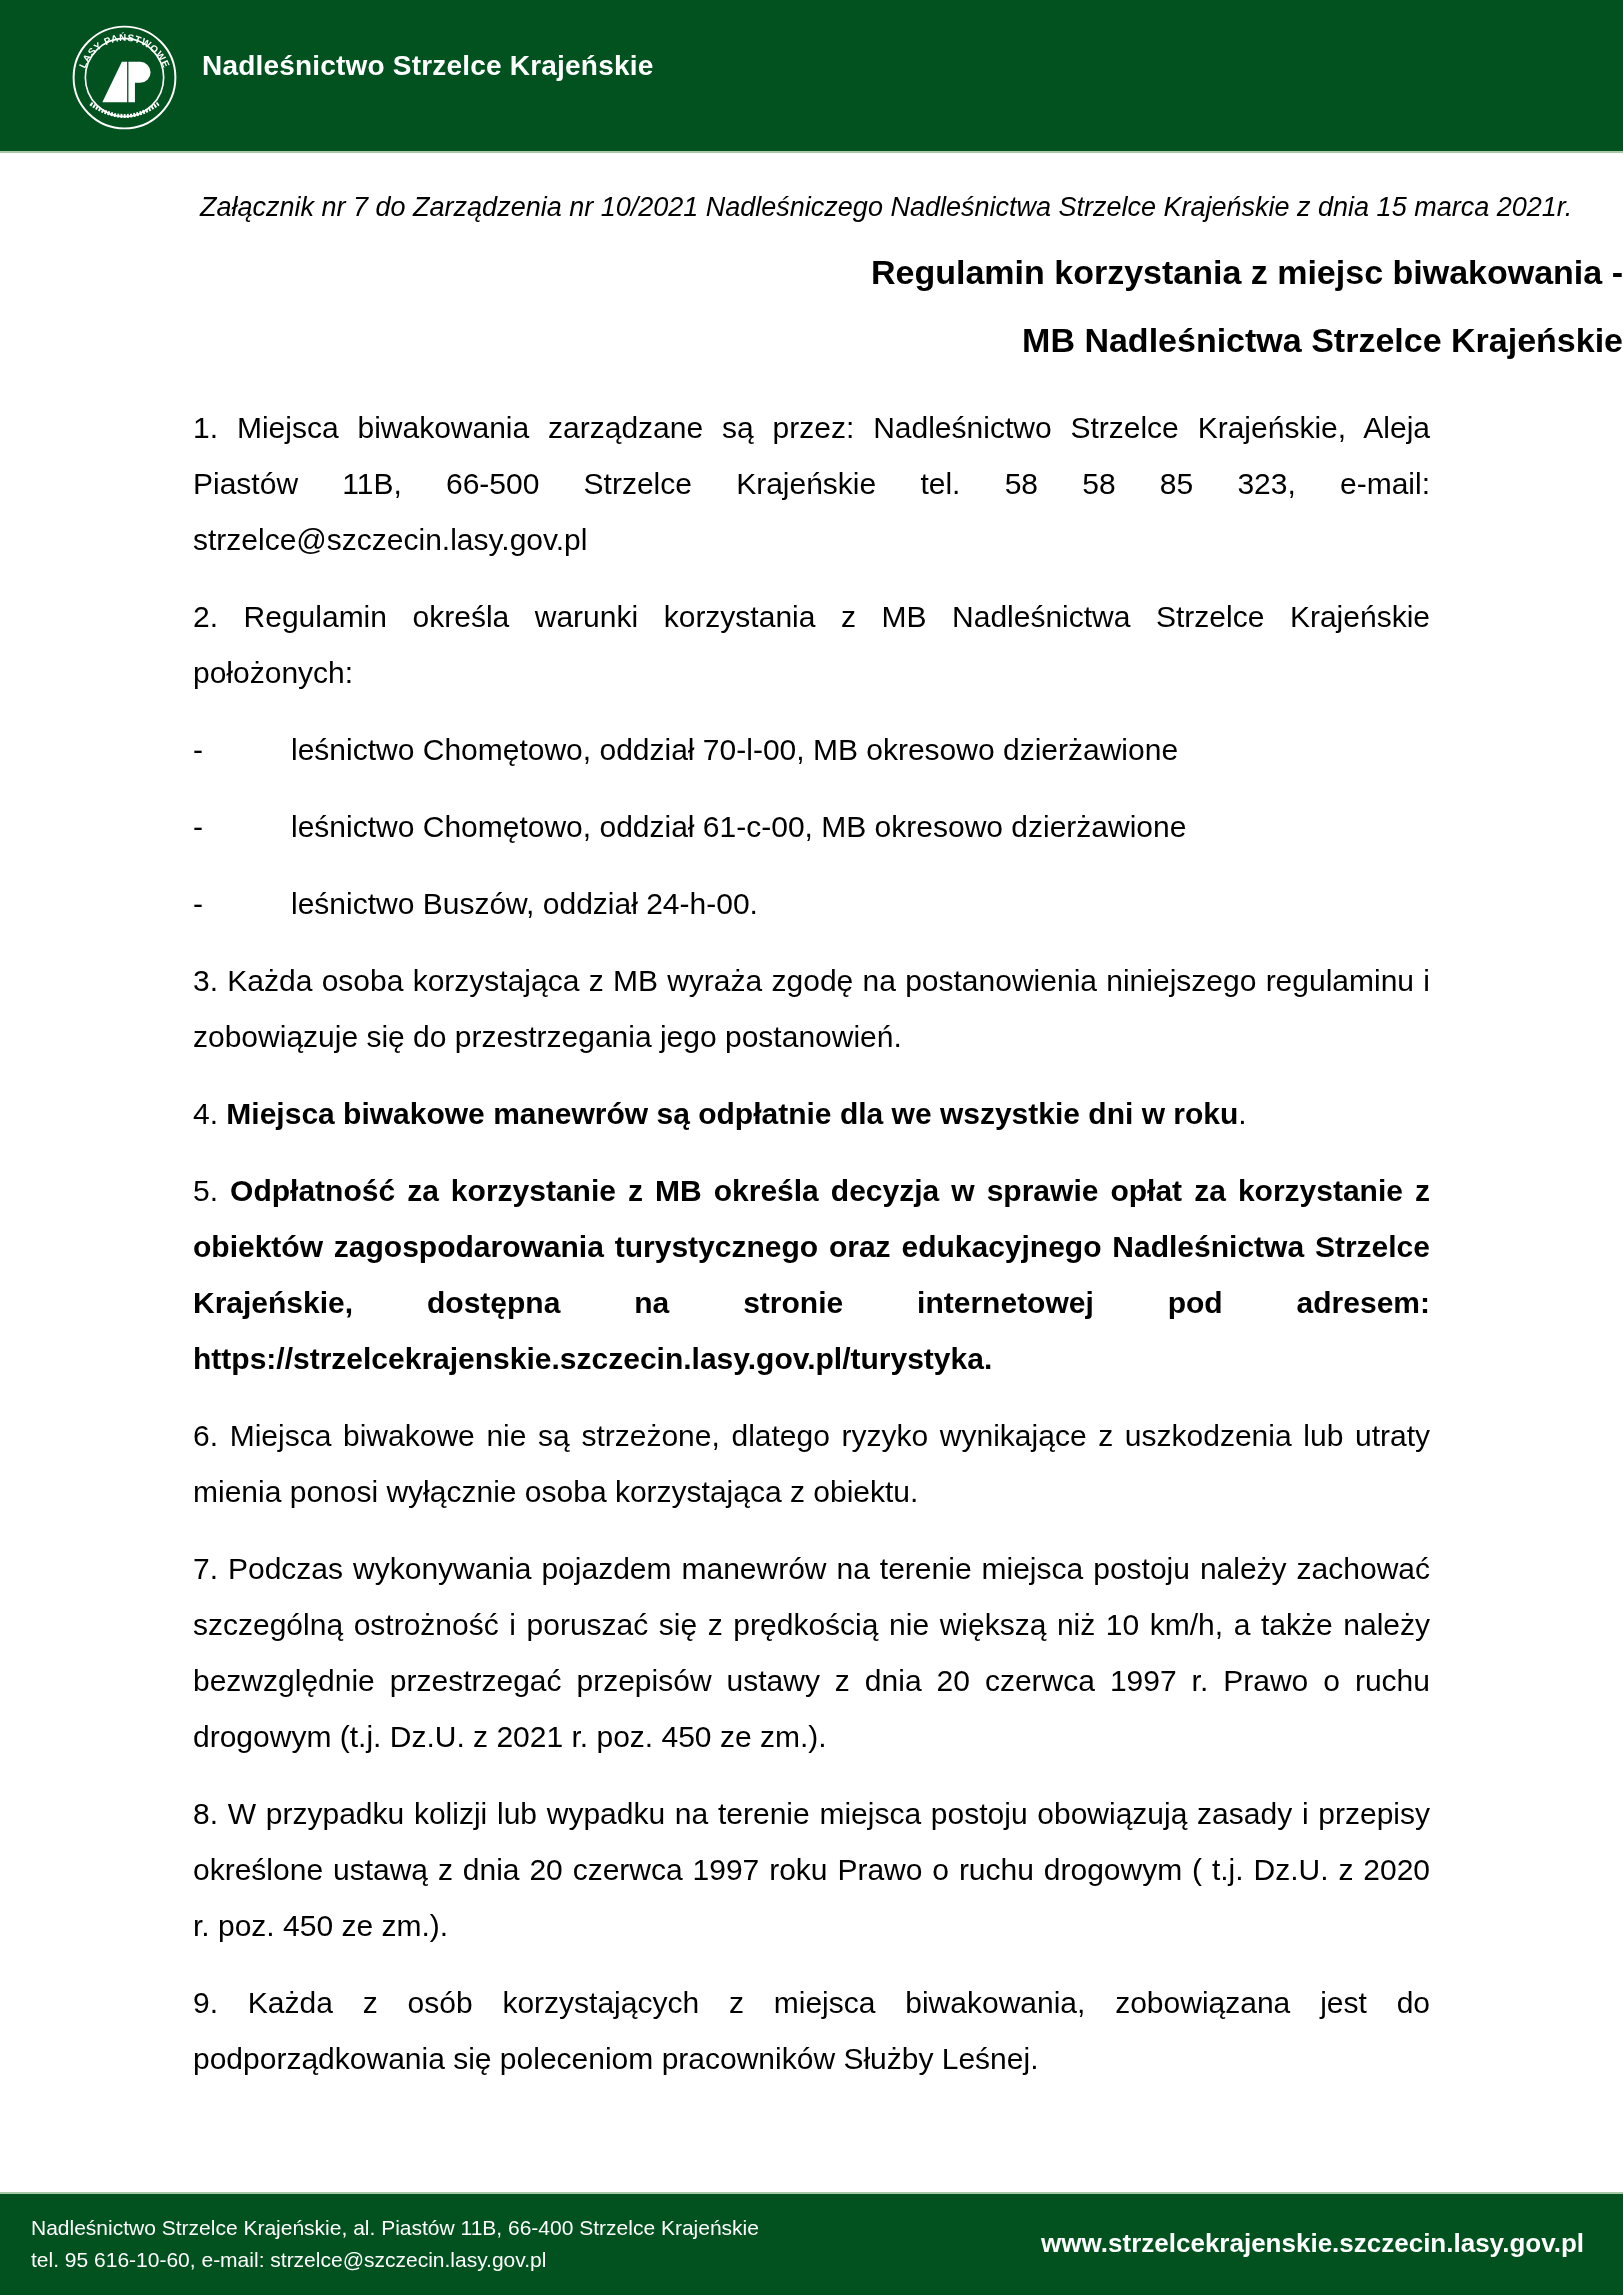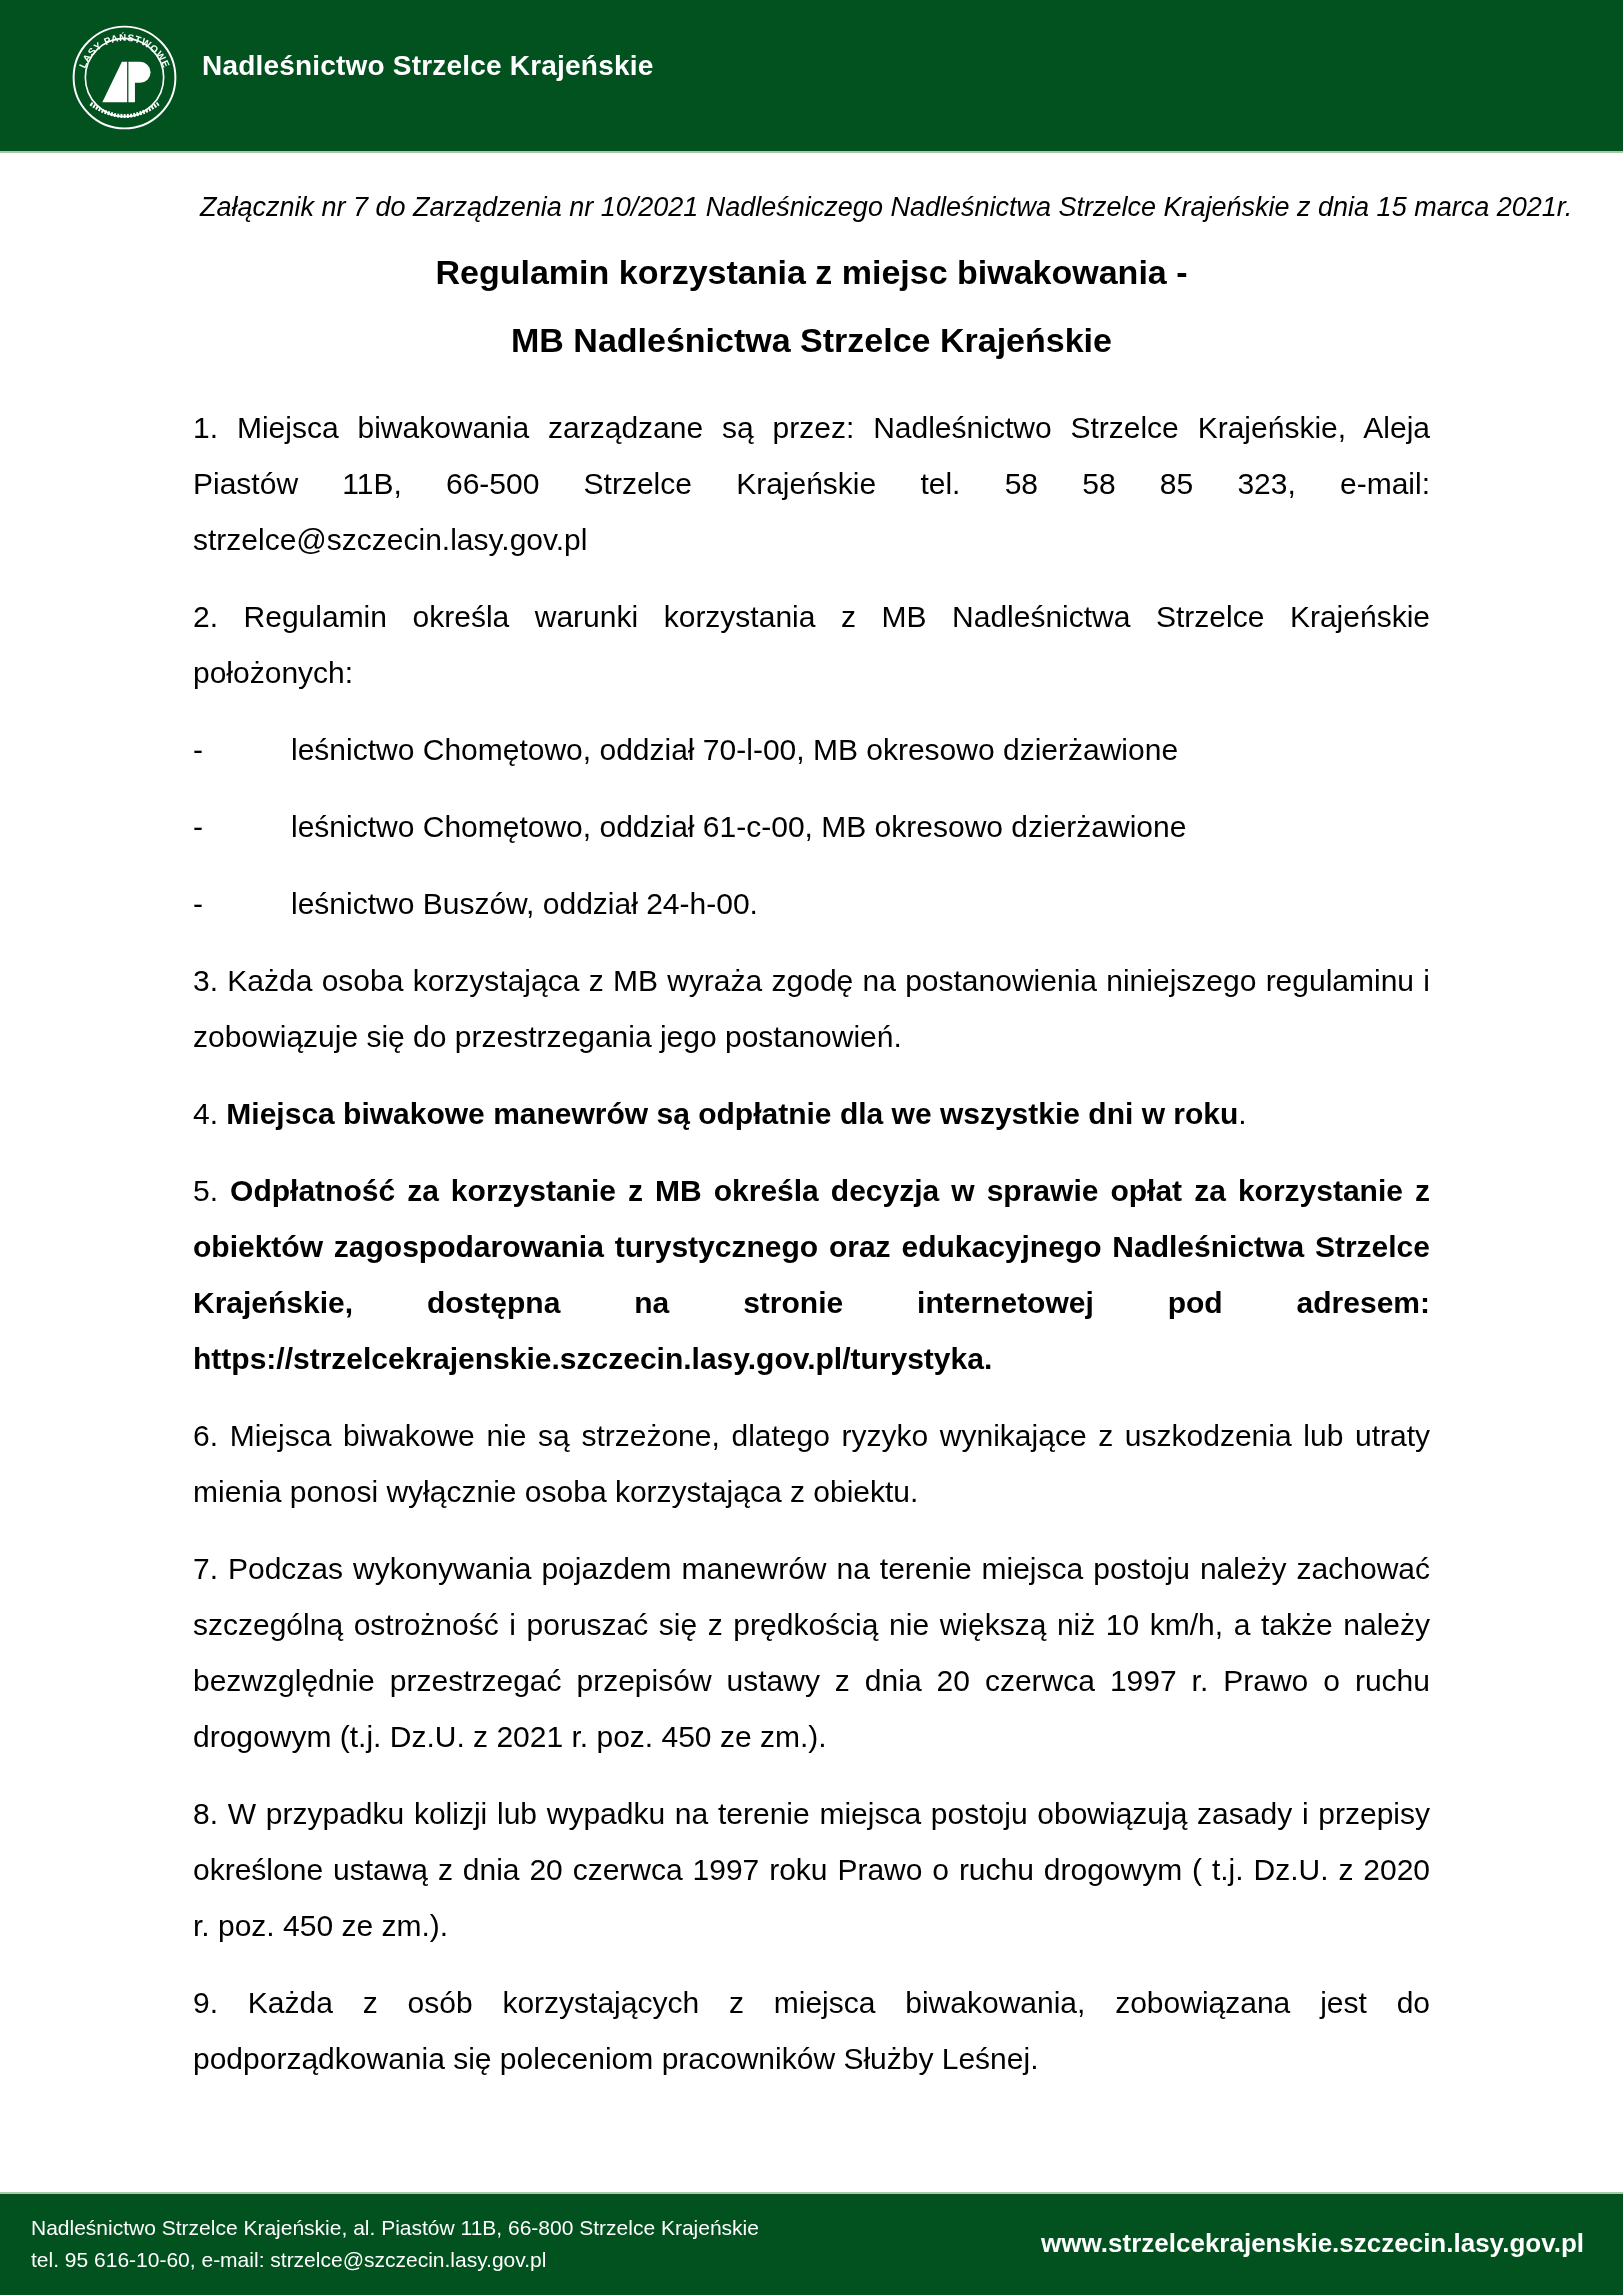--- a/index.html
+++ b/index.html
@@ -5,21 +5,21 @@
   html, body { margin: 0; padding: 0; background: #ffffff; }
   body { width: 1623px; height: 2295px; position: relative; overflow: hidden;
          font-family: "Liberation Sans", sans-serif; color: #000; }
   .header { position: absolute; left: 0; top: 0; width: 1623px; height: 151px;
             background: #02521f; border-bottom: 2px solid #a8c9a8; }
   .logo { position: absolute; left: 71px; top: 23.6px; width: 107px; height: 107px; }
   .header-title { position: absolute; left: 202px; top: 50px; color: #fff;
                   font-weight: bold; font-size: 28px; letter-spacing: 0.2px; white-space: nowrap; }
   .attach { position: absolute; left: 200px; top: 192px; width: 1243px;
             font-size: 27px; white-space: nowrap; font-style: italic; }
-  .title { position: absolute; left: 0; width: 1623px; text-align: center;
+  .title { position: absolute; left: 0; width: 1623px; text-align: right;
            font-weight: bold; font-size: 34px; }
   .t1 { top: 253px; } .t2 { top: 321px; }
   .content { position: absolute; left: 193px; top: 400px; width: 1237px; }
   .para { font-size: 30px; line-height: 56px; text-align: justify; margin: 0 0 21px 0; }
   .bold { font-weight: bold; }
   .li { font-size: 30px; line-height: 56px; display: flex; margin: 0 0 21px 0; }
   .li .dash { width: 98px; flex: none; }
   .footer { position: absolute; left: 0; top: 2192px; width: 1623px; height: 103px;
             background: #02521f; border-top: 2px solid #a8c9a8; color: #fff; }
   .f1 { position: absolute; left: 31px; top: 22px; font-size: 21px; white-space: nowrap; }
@@ -68,17 +68,17 @@
   <p class="para">3. Każda osoba korzystająca z MB wyraża zgodę na postanowienia niniejszego regulaminu i zobowiązuje się do przestrzegania jego postanowień.</p>
   <p class="para"><span>4. </span><span class="bold">Miejsca biwakowe manewrów są odpłatnie dla we wszystkie dni w roku</span><span>.</span></p>
   <p class="para"><span>5. </span><span class="bold">Odpłatność za korzystanie z MB określa decyzja w sprawie opłat za korzystanie z obiektów zagospodarowania turystycznego oraz edukacyjnego Nadleśnictwa Strzelce Krajeńskie, dostępna na stronie internetowej pod adresem: https://strzelcekrajenskie.szczecin.lasy.gov.pl/turystyka.</span></p>
   <p class="para">6. Miejsca biwakowe nie są strzeżone, dlatego ryzyko wynikające z uszkodzenia lub utraty mienia ponosi wyłącznie osoba korzystająca z obiektu.</p>
   <p class="para">7. Podczas wykonywania pojazdem manewrów na terenie miejsca postoju należy zachować szczególną ostrożność i poruszać się z prędkością nie większą niż 10 km/h, a także należy bezwzględnie przestrzegać przepisów ustawy z dnia 20 czerwca 1997 r. Prawo o ruchu drogowym (t.j. Dz.U. z 2021 r. poz. 450 ze zm.).</p>
   <p class="para">8. W przypadku kolizji lub wypadku na terenie miejsca postoju obowiązują zasady i przepisy określone ustawą z dnia 20 czerwca 1997 roku Prawo o ruchu drogowym ( t.j. Dz.U. z 2020 r. poz. 450 ze zm.).</p>
   <p class="para">9. Każda z osób korzystających z miejsca biwakowania, zobowiązana jest do podporządkowania się poleceniom pracowników Służby Leśnej.</p>
 </div>
 
 <div class="footer">
-  <div class="f1">Nadleśnictwo Strzelce Krajeńskie, al. Piastów 11B, 66-800 Strzelce Krajeńskie</div>
+  <div class="f1">Nadleśnictwo Strzelce Krajeńskie, al. Piastów 11B, 66-400 Strzelce Krajeńskie</div>
   <div class="f2">tel. 95 616-10-60, e-mail: strzelce@szczecin.lasy.gov.pl</div>
   <div class="fweb">www.strzelcekrajenskie.szczecin.lasy.gov.pl</div>
 </div>
 
 
 </body></html>

